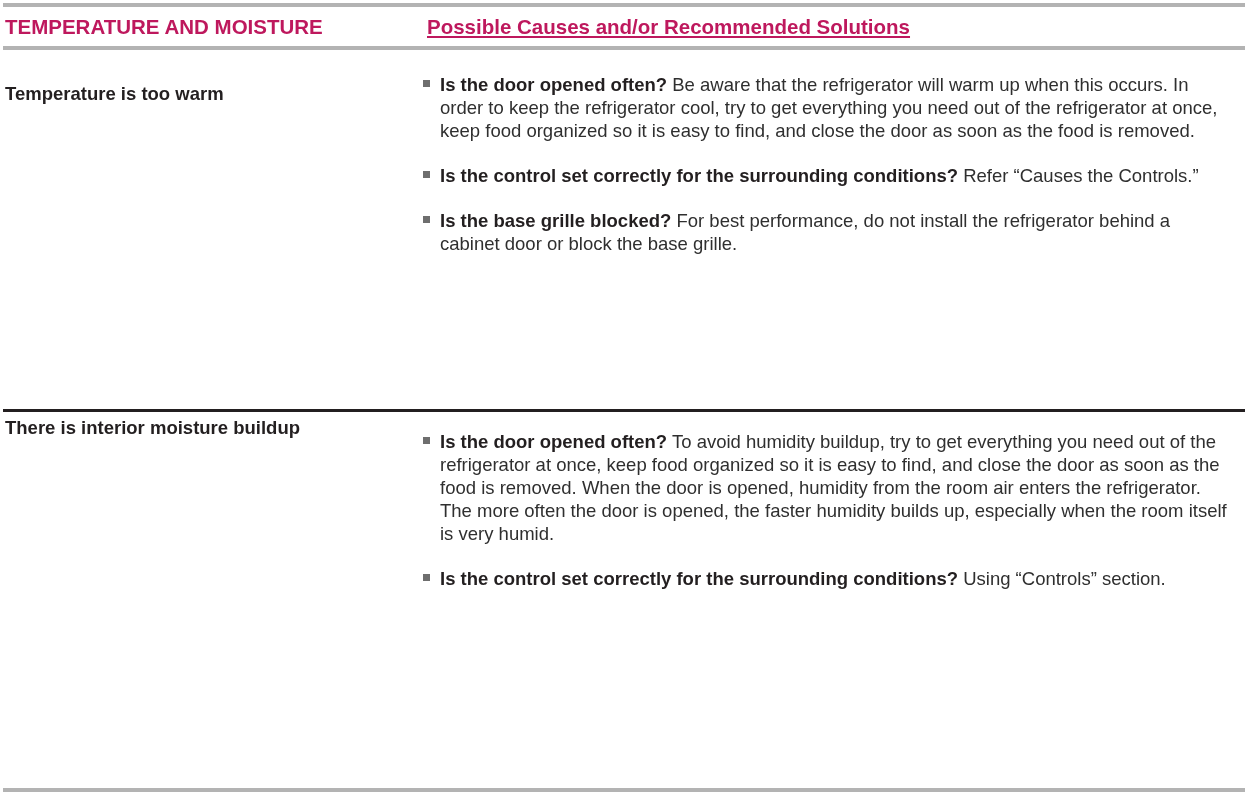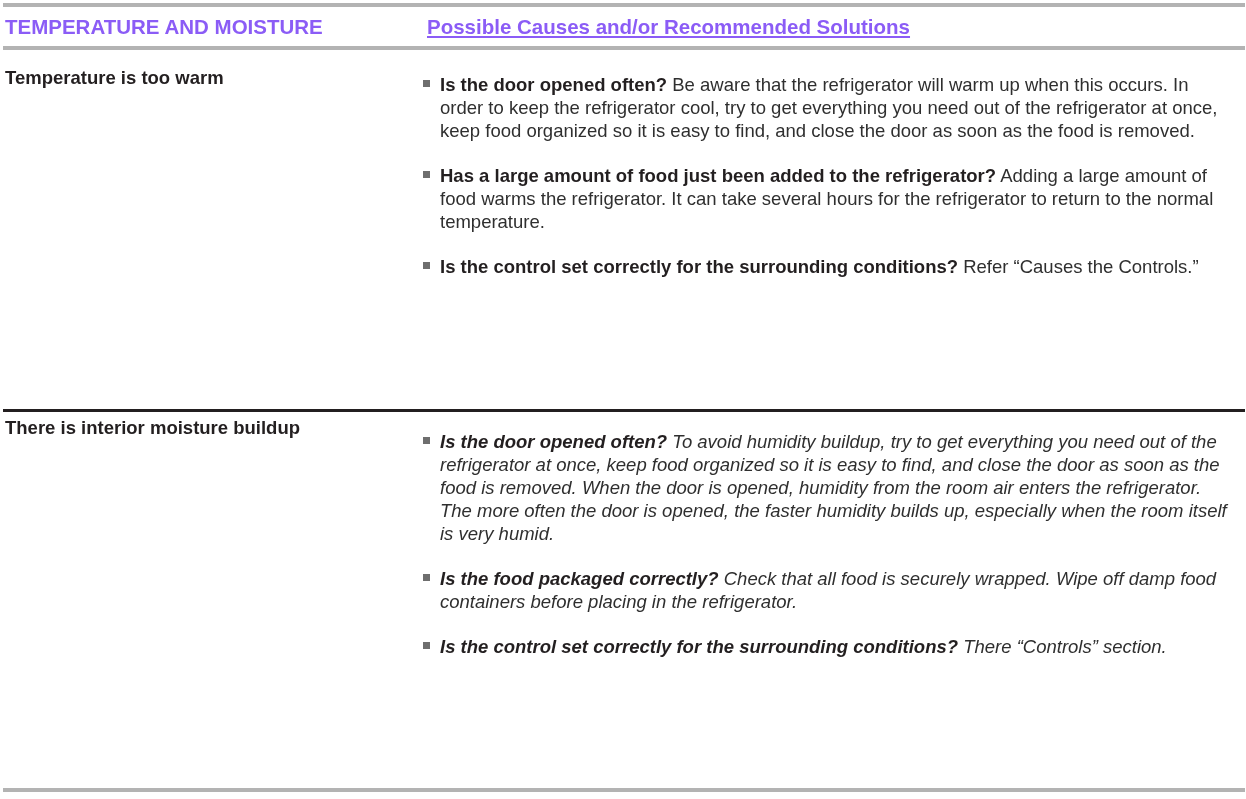--- a/index.html
+++ b/index.html
@@ -1,63 +1,59 @@
 <!DOCTYPE html>
 <html><head>
 <meta charset="utf-8">
 <style>
   html, body { margin: 0; padding: 0; background: #ffffff; }
   body { width: 1246px; height: 799px; position: relative; overflow: hidden;
          font-family: "Liberation Sans", sans-serif; color: #231f20; }
   .rule-gray { position: absolute; left: 3px; width: 1242px; height: 4px; background: #b3b3b3; }
   .rule-dark { position: absolute; left: 3px; width: 1242px; height: 3px; background: #231f20; }
-  .hdr { position: absolute; top: 14px; font-weight: bold; font-size: 20.5px; line-height: 26px; color: #8b5cf6; }
+  .hdr { position: absolute; top: 14px; font-weight: bold; font-size: 20.5px; line-height: 26px; color: #be185d; }
   .hdr-left { left: 5px; }
   .hdr-right { left: 427px; text-decoration: underline; }
   .row-label { position: absolute; left: 5px; font-weight: bold; font-size: 18.5px; line-height: 23px; color: #231f20; }
   .sol-list { position: absolute; left: 422px; width: 812px; margin: 0; padding: 0; list-style: none; }
   .sol { position: relative; padding-left: 18px; font-size: 18.5px; line-height: 23px; color: #2f2f2f; margin-bottom: 22px; }
   .sol .bullet { position: absolute; left: 1px; top: 7px; width: 7px; height: 7px; background: #6e6e6e; }
   .sol .q { font-weight: bold; color: #231f20; }
 </style>
 </head>
 <body>
 
 <div class="rule-gray" style="top:3px;"></div>
 <div class="hdr hdr-left">TEMPERATURE AND MOISTURE</div>
 <div class="hdr hdr-right">Possible Causes and/or Recommended Solutions</div>
 <div class="rule-gray" style="top:46px;"></div>
 
-<div class="row-label" style="top:66px;text-align:right;">Temperature is too warm</div>
+<div class="row-label" style="top:82px;text-align:right;">Temperature is too warm</div>
 <ul class="sol-list" style="top:73px;">
   <li class="sol">
     <span class="bullet"></span>
     <span class="q">Is the door opened often?</span><span> Be aware that the refrigerator will warm up when this occurs. In order to keep the refrigerator cool, try to get everything you need out of the refrigerator at once, keep food organized so it is easy to find, and close the door as soon as the food is removed.</span>
   </li>
   <li class="sol">
     <span class="bullet"></span>
-    <span class="q">Has a large amount of food just been added to the refrigerator?</span><span> Adding a large amount of food warms the refrigerator. It can take several hours for the refrigerator to return to the normal temperature.</span>
+    <span class="q">Is the control set correctly for the surrounding conditions?</span><span> Refer “Causes the Controls.”</span>
   </li>
   <li class="sol">
     <span class="bullet"></span>
-    <span class="q">Is the control set correctly for the surrounding conditions?</span><span> Refer “Causes the Controls.”</span>
+    <span class="q">Is the base grille blocked?</span><span> For best performance, do not install the refrigerator behind a cabinet door or block the base grille.</span>
   </li>
 </ul>
 
 <div class="rule-dark" style="top:409px;"></div>
 
 <div class="row-label" style="top:416px;">There is interior moisture buildup</div>
-<ul class="sol-list" style="top:430px;font-style:italic;">
+<ul class="sol-list" style="top:430px;">
   <li class="sol">
     <span class="bullet"></span>
     <span class="q">Is the door opened often?</span><span> To avoid humidity buildup, try to get everything you need out of the refrigerator at once, keep food organized so it is easy to find, and close the door as soon as the food is removed. When the door is opened, humidity from the room air enters the refrigerator. The more often the door is opened, the faster humidity builds up, especially when the room itself is very humid.</span>
   </li>
   <li class="sol">
     <span class="bullet"></span>
-    <span class="q">Is the food packaged correctly?</span><span> Check that all food is securely wrapped. Wipe off damp food containers before placing in the refrigerator.</span>
-  </li>
-  <li class="sol">
-    <span class="bullet"></span>
-    <span class="q">Is the control set correctly for the surrounding conditions?</span><span> There “Controls” section.</span>
+    <span class="q">Is the control set correctly for the surrounding conditions?</span><span> Using “Controls” section.</span>
   </li>
 </ul>
 
 <div class="rule-gray" style="top:788px;"></div>
 
 </body></html>

